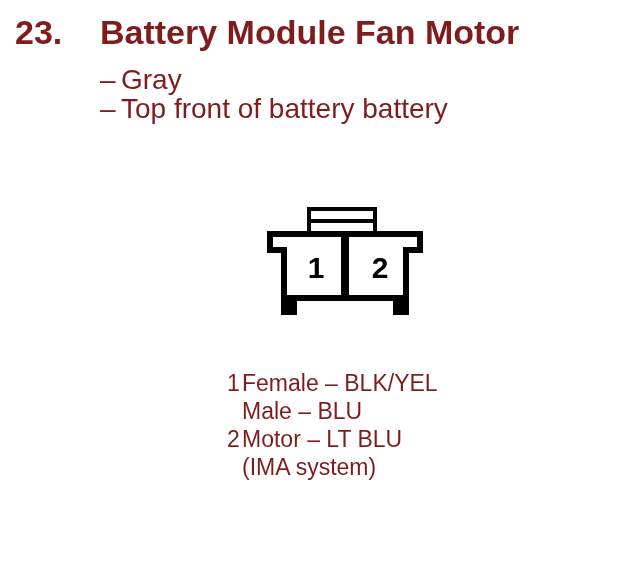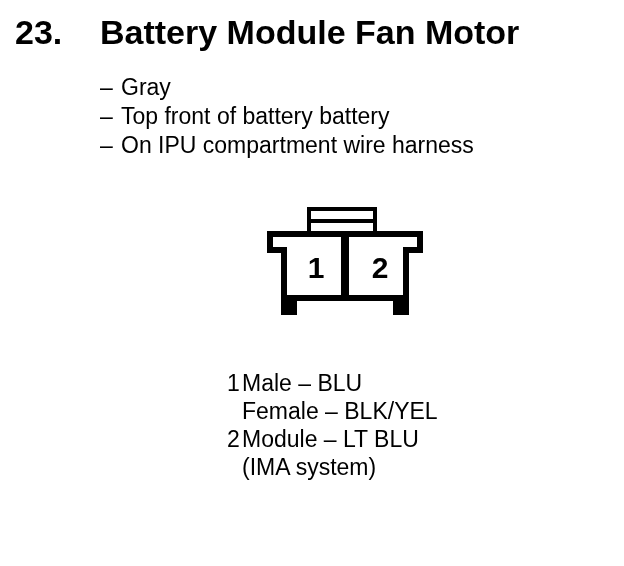--- a/index.html
+++ b/index.html
@@ -1,34 +1,34 @@
 <!DOCTYPE html>
 <html><head>
 <meta charset="utf-8">
 <style>
   html,body{margin:0;padding:0;background:#ffffff;}
   .page{
     position:relative;
     width:624px;height:566px;
     background:#ffffff;
-    color:#000000;
+    color:#7f1d1d;
     font-family:"Liberation Sans", sans-serif;
     overflow:hidden;
   }
   
   .heading{
     position:absolute;left:15px;top:13px;width:600px;
     font-weight:bold;font-size:34px;line-height:38px;
     white-space:nowrap;letter-spacing:0px;
   }
   .sec-num{display:inline-block;width:85px;}
   
   .bullets{
     position:absolute;left:100px;top:65px;
-    font-size:23px;line-height:29px;margin-top:8px;
+    font-size:28px;line-height:29px;
   }
   .bullet{white-space:nowrap;}
   .bullet .dash{display:inline-block;width:21px;}
   
   .connector-svg{position:absolute;left:0;top:0;pointer-events:none;}
   .connector-shape{fill:#000000;fill-rule:evenodd;}
   .pin-glyph{
     font-family:"Liberation Sans", sans-serif;
     font-size:30px;font-weight:bold;
     text-anchor:middle;fill:#000000;
@@ -51,42 +51,39 @@
     <span class="sec-num">23.</span><span class="sec-title">Battery Module Fan Motor</span>
   </div>
 
   <div class="bullets">
     <div class="bullet">
       <span class="dash">–</span><span>Gray</span>
     </div>
     <div class="bullet">
       <span class="dash">–</span><span>Top front of battery battery</span>
     </div>
-    <div class="bullet">
-      <span class="dash">–</span><span>On IPU compartment wire harness</span>
-    </div>
   </div>
 
   <svg class="connector-svg" width="624" height="566" viewBox="0 0 624 566" xmlns="http://www.w3.org/2000/svg">
 
     <path class="connector-shape" d="M307 207 H377 V231 H307 Z  M311 211 H373 V219 H311 Z  M311 223 H373 V231 H311 Z"></path>
 
     <path class="connector-shape" d="M267 231 H423 V253 H409 V315 H393 V301 H297 V315 H281 V253 H267 Z
              M273 237 H341 V295 H287 V247 H273 Z
              M349 237 H417 V247 H403 V295 H349 Z"></path>
     <text class="pin-glyph" x="316" y="278">1</text>
     <text class="pin-glyph" x="380" y="278">2</text>
   </svg>
 
   <div class="pinlist">
     <div class="pin-block">
       <span class="pin-num">1</span>
+      <div class="pin-line">Female – BLK/YEL</div>
       <div class="pin-line">Male – BLU</div>
-      <div class="pin-line">Female – BLK/YEL</div>
     </div>
     <div class="pin-block">
       <span class="pin-num">2</span>
-      <div class="pin-line">Module – LT BLU</div>
+      <div class="pin-line">Motor – LT BLU</div>
       <div class="pin-line">(IMA system)</div>
     </div>
   </div>
 
 </div>
 
 </body></html>

